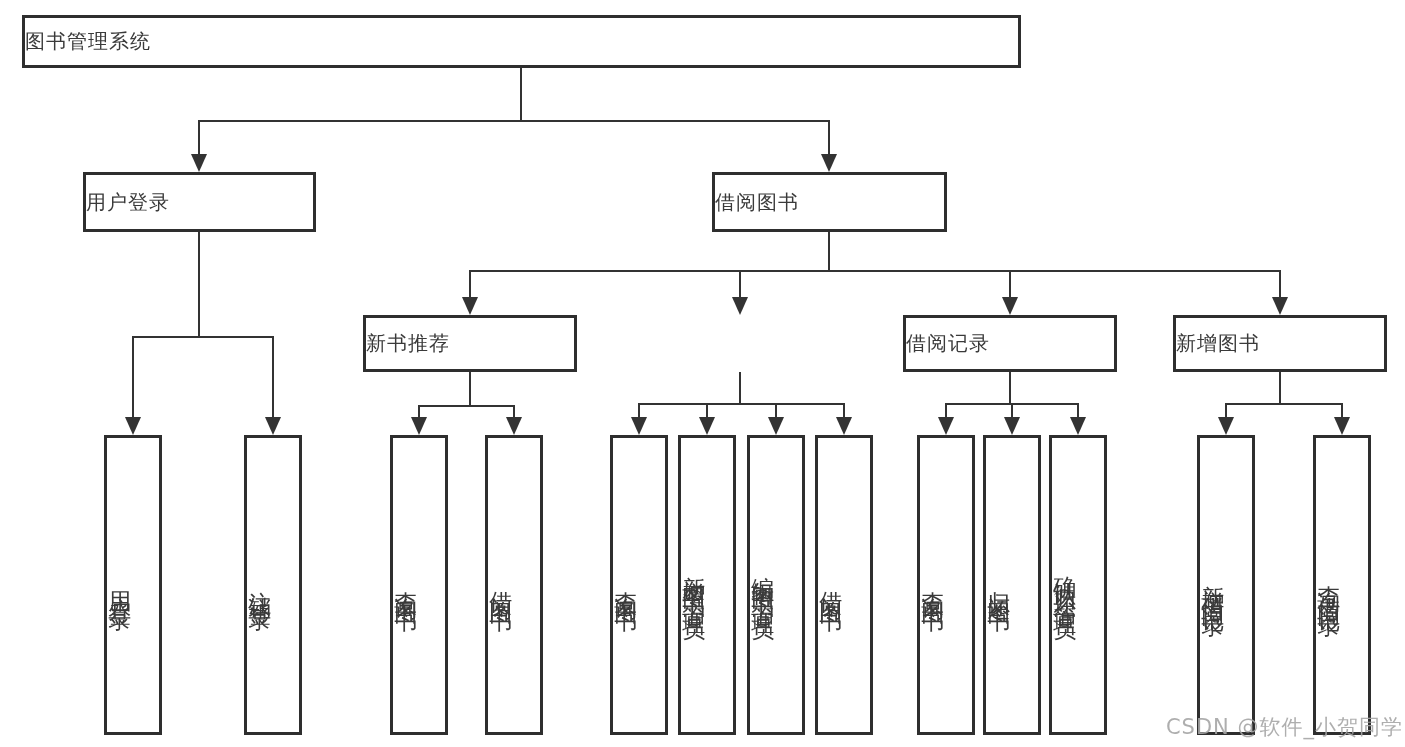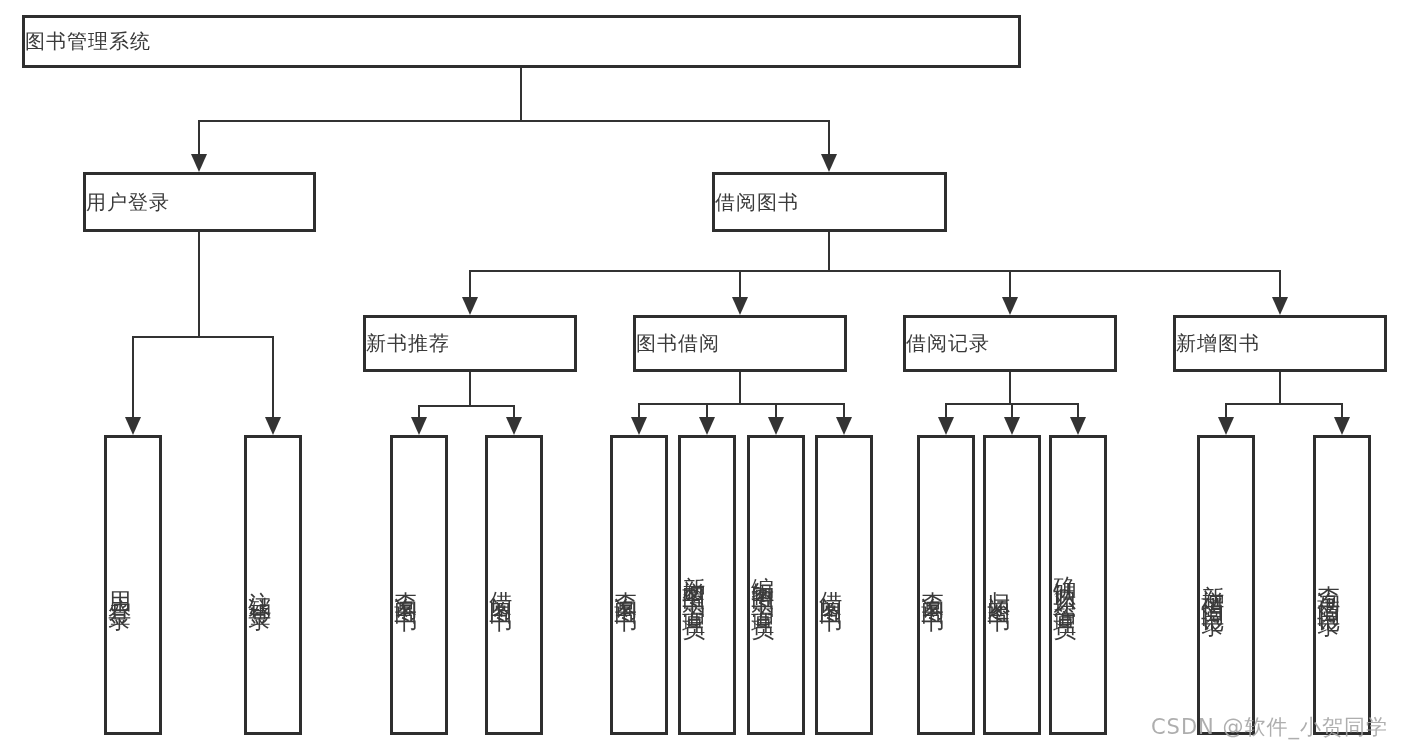--- a/index.html
+++ b/index.html
@@ -43,21 +43,21 @@
   .hline{height:2px;}
   .vline{width:2px;}
   .arrow{
     position:absolute;width:0;height:0;
     border-left:8px solid transparent;
     border-right:8px solid transparent;
     border-top:18px solid var(--line);
   }
   .watermark{
     position:absolute;
-    right:17px;bottom:6px;
+    right:2px;bottom:6px;
     font-size:21px;
     font-weight:500;
     color:var(--watermark);
     opacity:.9;
     letter-spacing:1px;
   }
 </style>
 </head>
 <body>
 
@@ -94,23 +94,20 @@
   <div class="arrow" style="left:462px;top:297px;"></div>
   <div class="vline" style="left:739px;top:270px;height:27px;"></div>
   <div class="arrow" style="left:732px;top:297px;"></div>
   <div class="vline" style="left:1009px;top:270px;height:27px;"></div>
   <div class="arrow" style="left:1002px;top:297px;"></div>
   <div class="vline" style="left:1279px;top:270px;height:27px;"></div>
   <div class="arrow" style="left:1272px;top:297px;"></div>
 
   <div class="box" style="left:363px;top:315px;width:214px;height:57px;">
     <span>新书推荐</span>
-  </div>
-  <div class="box" style="left:633px;top:315px;width:214px;height:57px;">
-    <span>图书借阅</span>
   </div>
   <div class="box" style="left:903px;top:315px;width:214px;height:57px;">
     <span>借阅记录</span>
   </div>
   <div class="box" style="left:1173px;top:315px;width:214px;height:57px;">
     <span>新增图书</span>
   </div>
 
   <div class="vline" style="left:469px;top:372px;height:33px;"></div>
   <div class="hline" style="left:418px;top:405px;width:97px;"></div>

